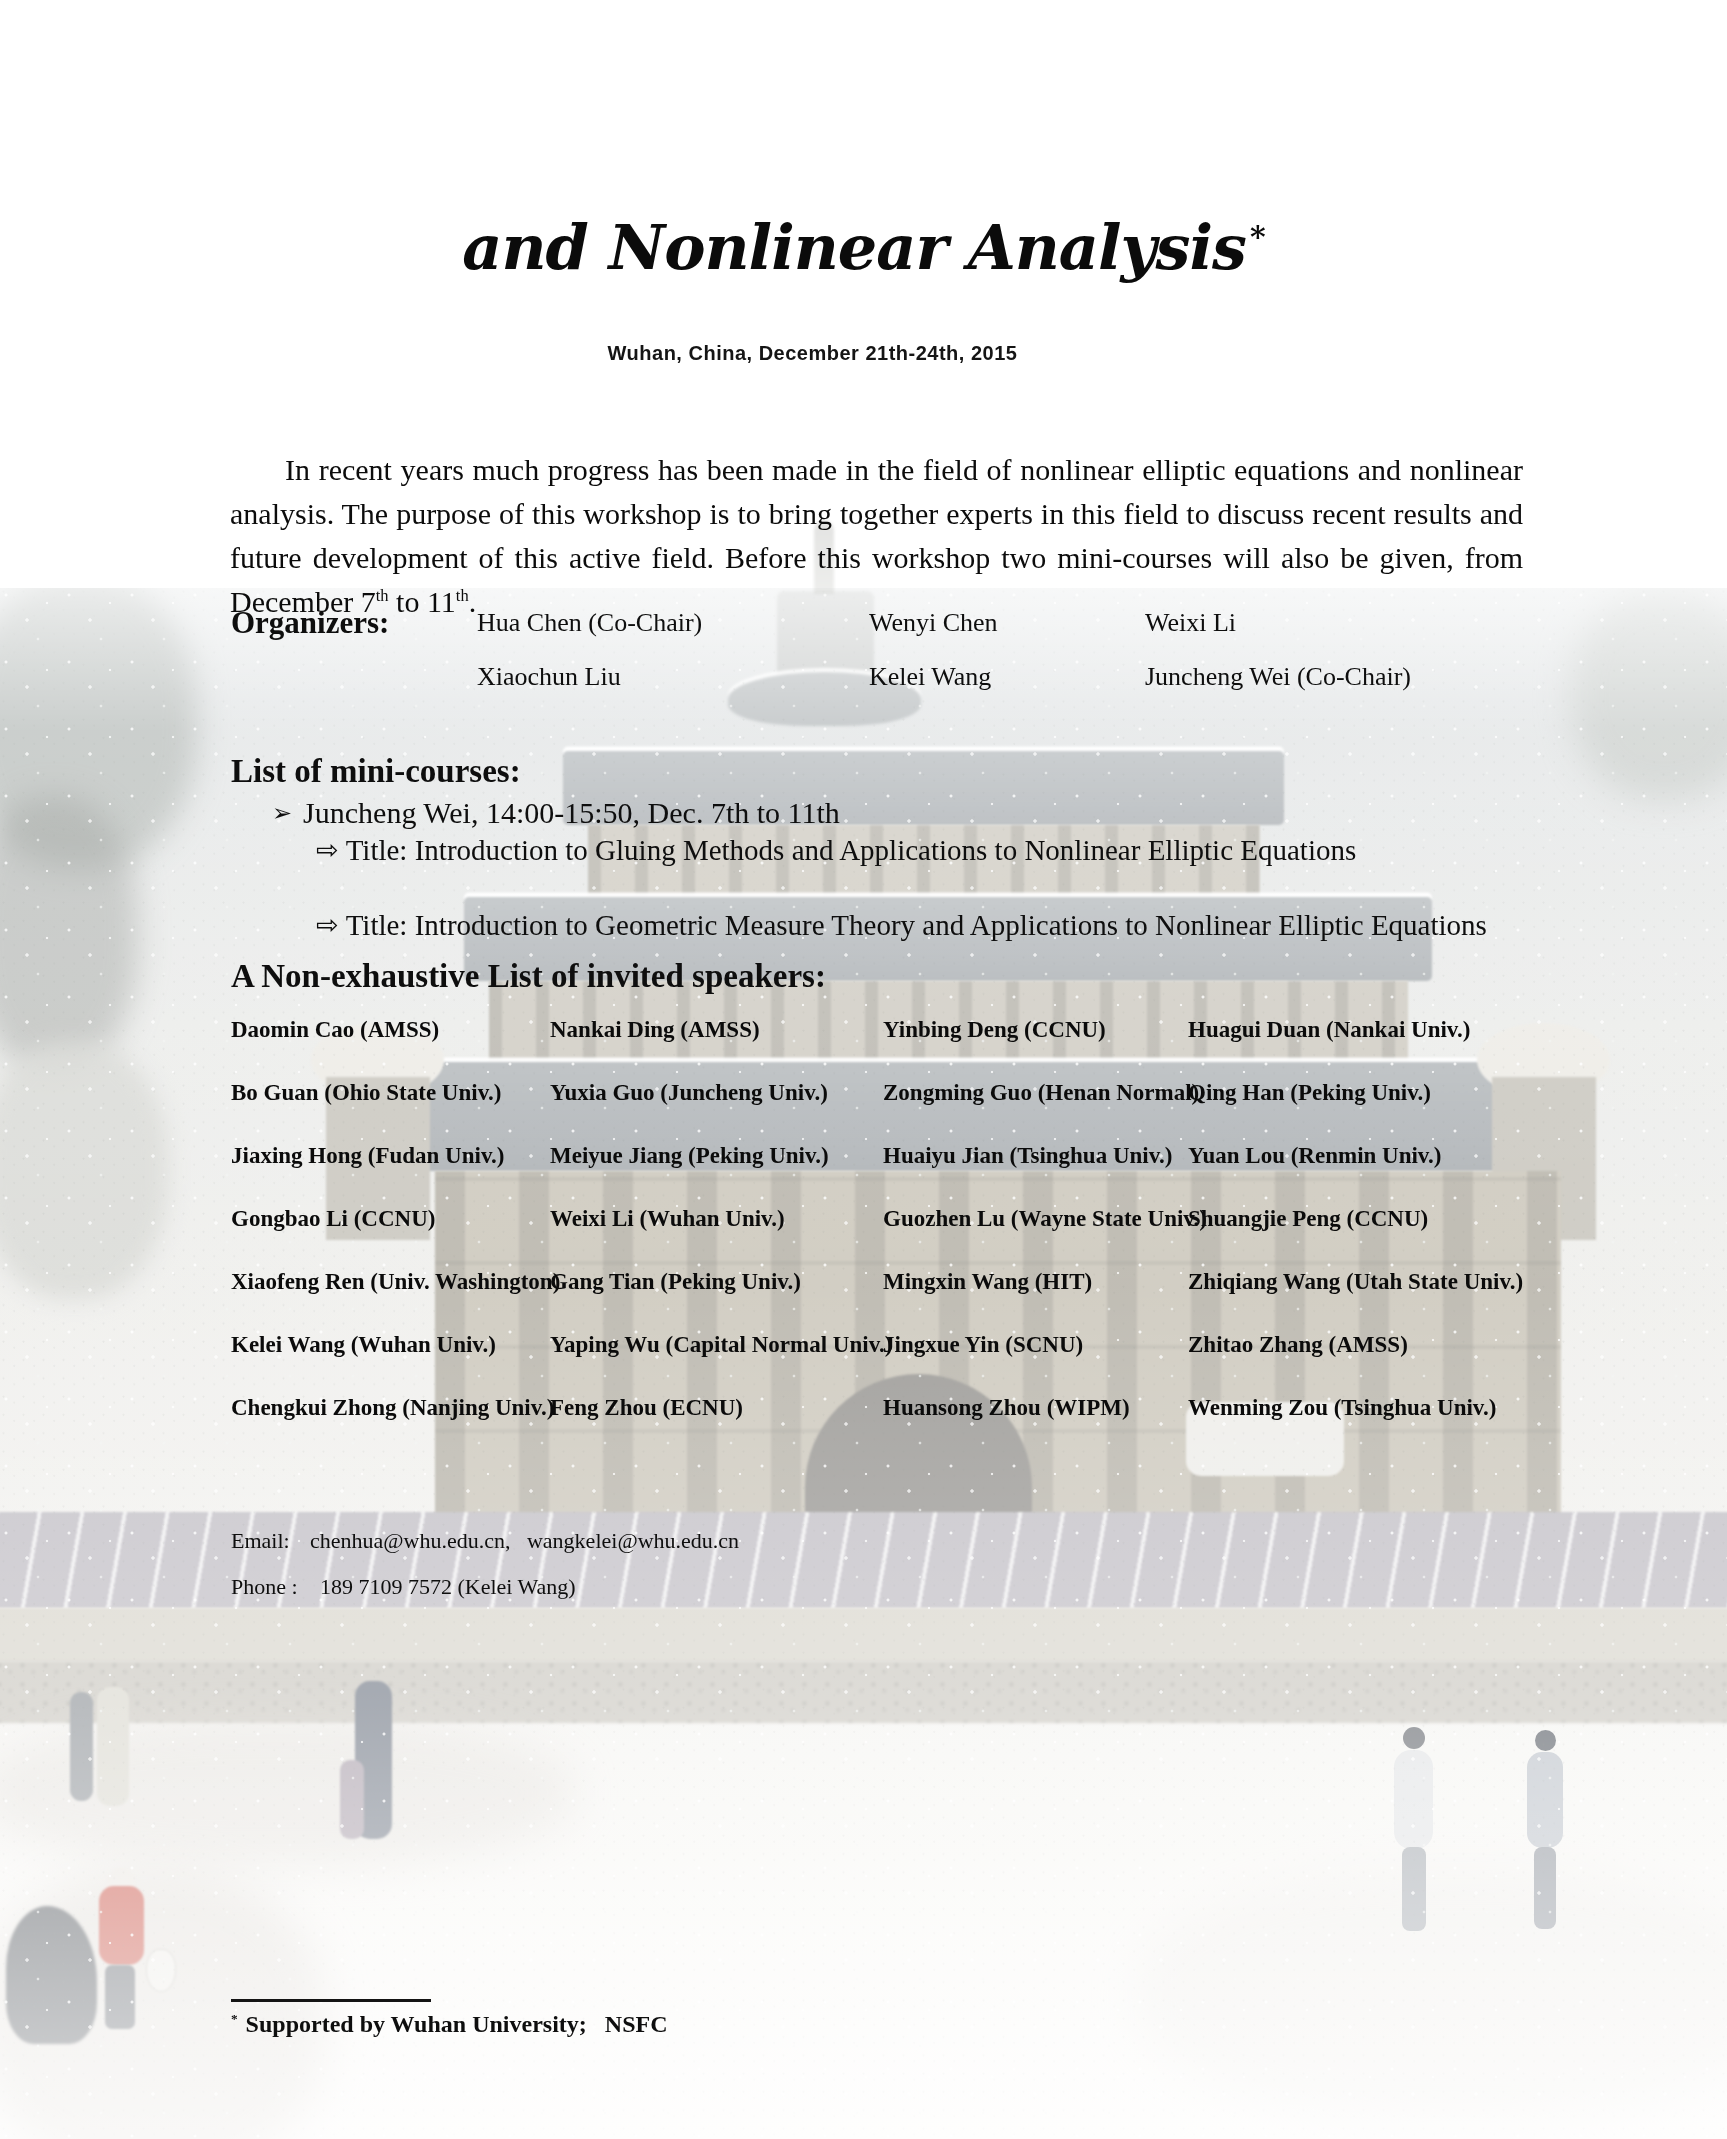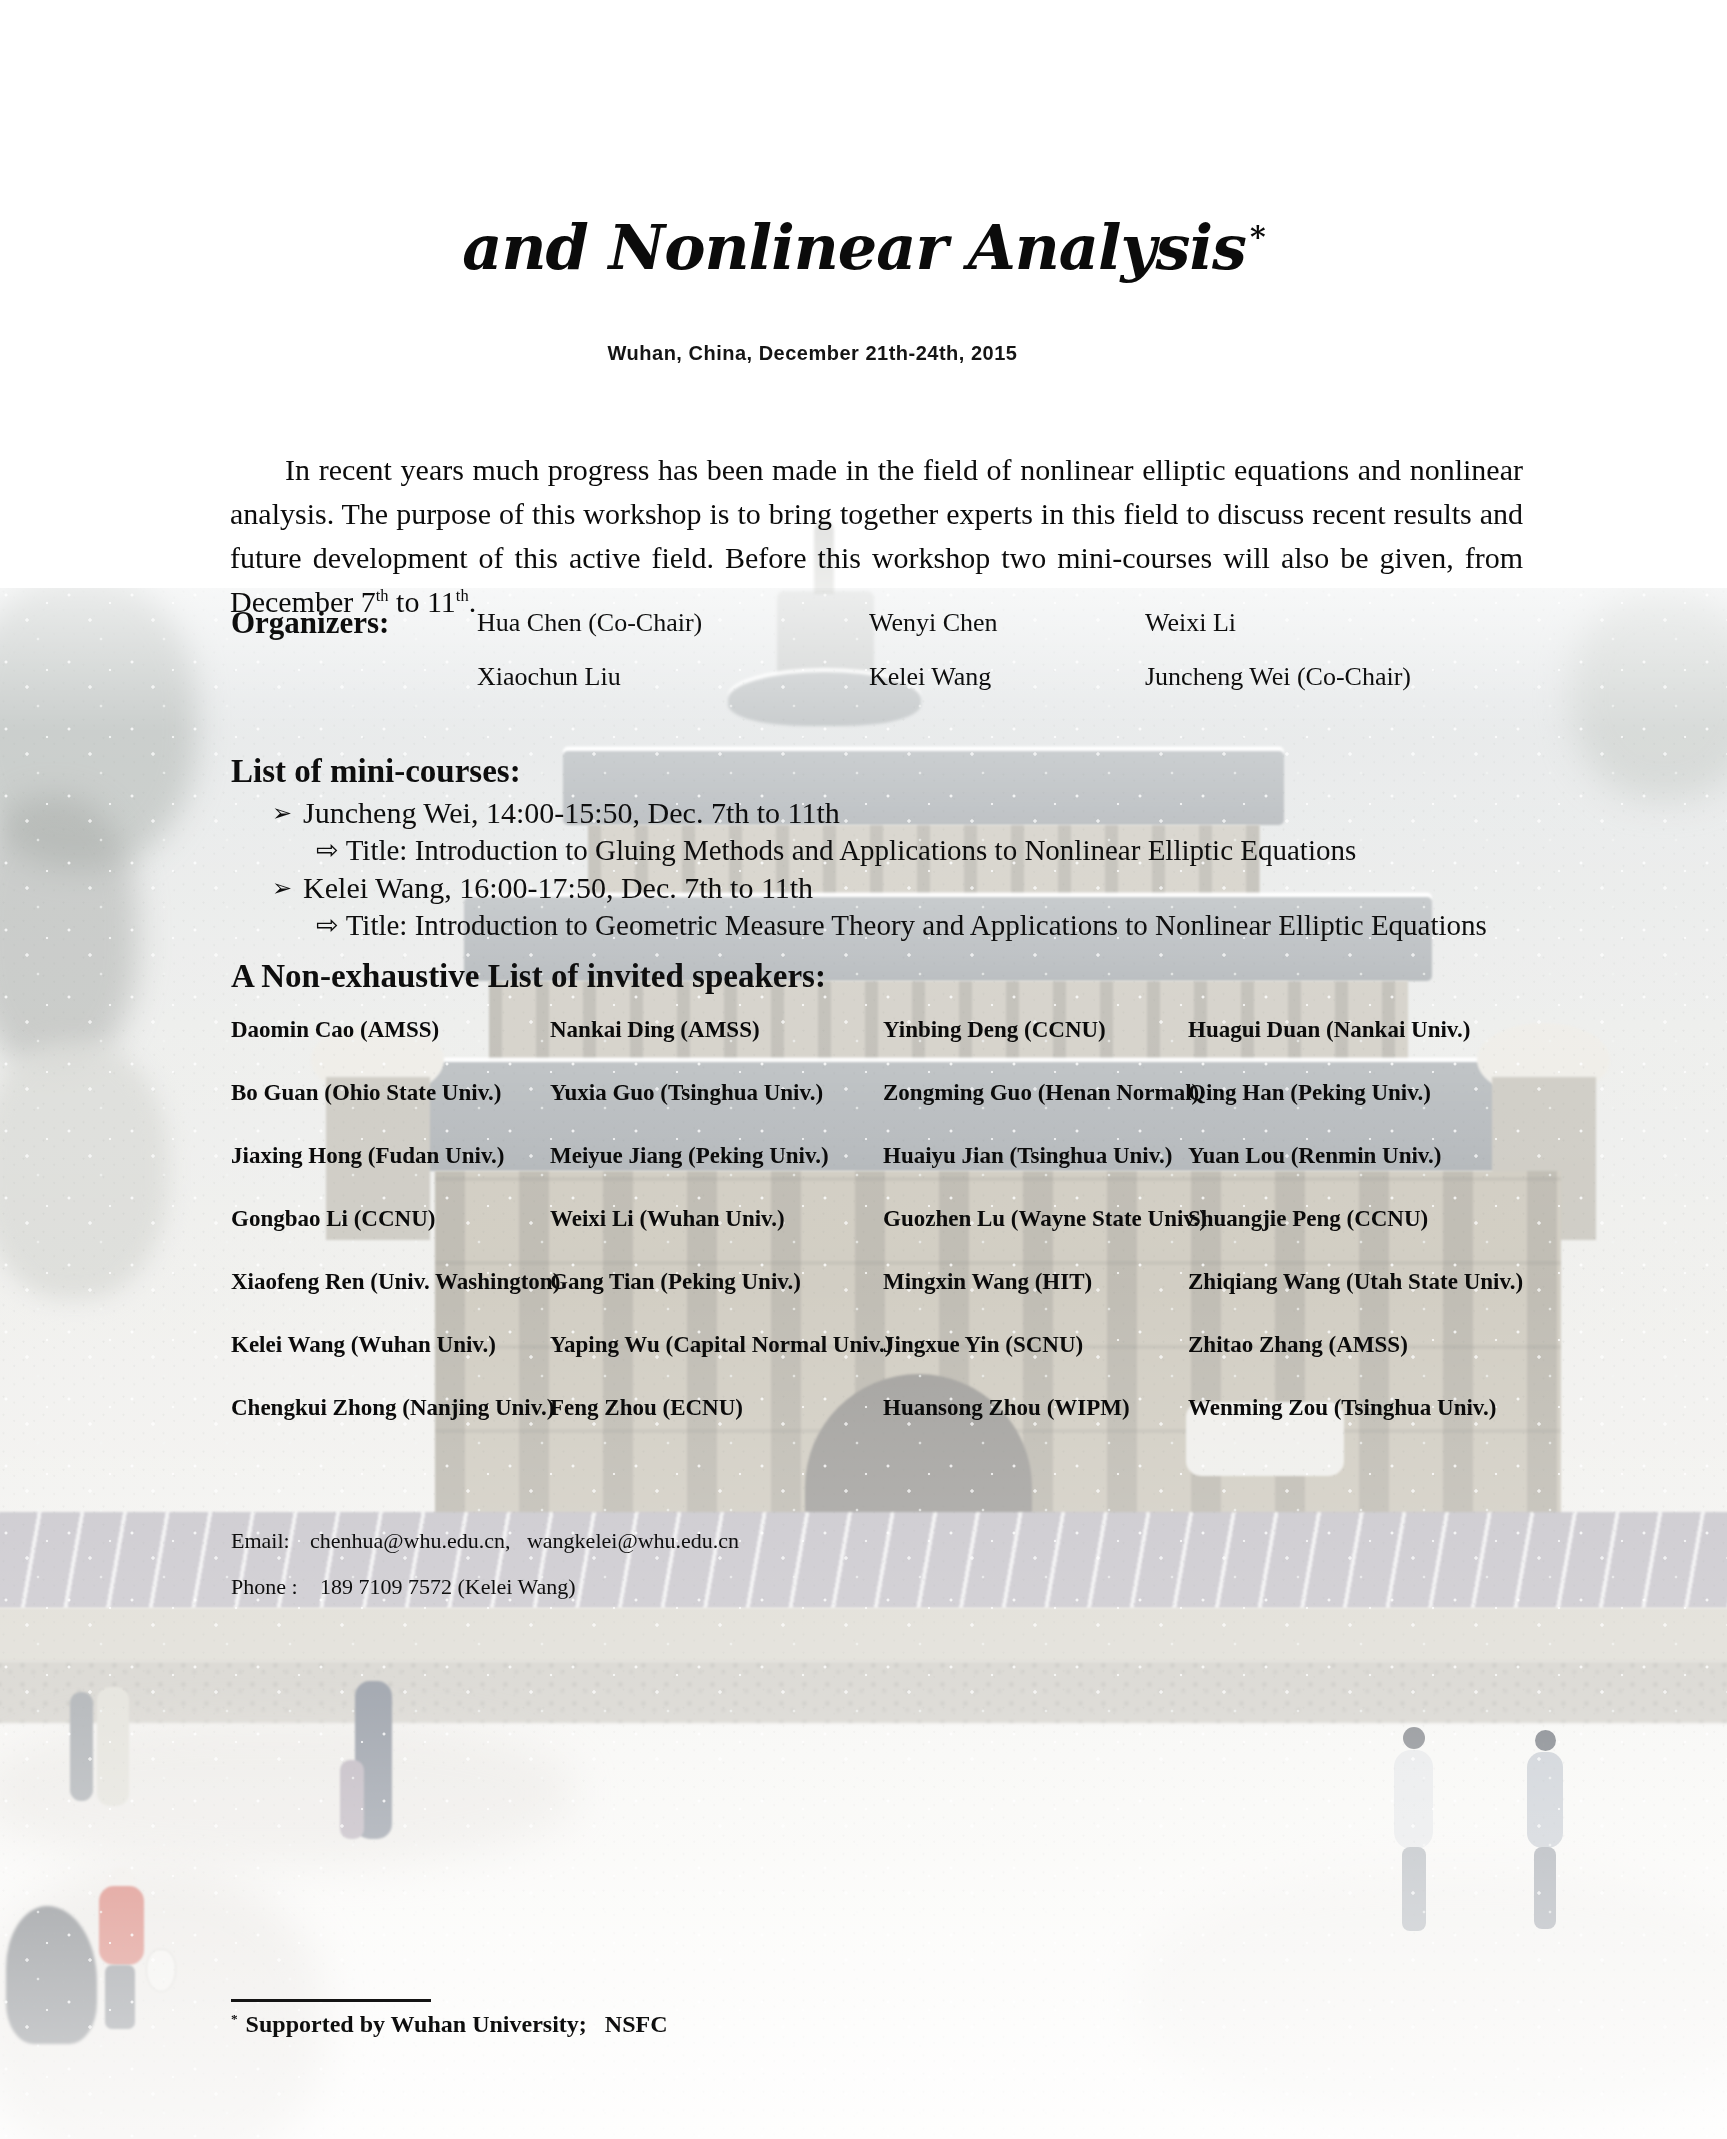--- a/index.html
+++ b/index.html
@@ -140,36 +140,33 @@
   <div class="abs org-name" style="left:869px;top:662px;">Kelei Wang</div>
   <div class="abs org-name" style="left:1145px;top:662px;">Juncheng Wei (Co-Chair)</div>
 
   <h2 class="abs h2" style="left:231px;top:753px;margin:0;">List of mini-courses:</h2>
   <div class="abs mini-item" style="left:272px;top:796px;">
     <span class="glyph bullet-glyph">➢</span><span>Juncheng Wei, 14:00-15:50, Dec. 7th to 11th</span>
   </div>
   <div class="abs mini-title" style="left:316px;top:834px;">
     <span class="glyph arrow-glyph">⇨</span><span>Title: Introduction to Gluing Methods and Applications to Nonlinear Elliptic Equations</span>
   </div>
-  <div class="abs mini-item" style="left:272px;top:871px;">
-    <span class="glyph bullet-glyph">➢</span><span>Kelei Wang, 16:00-17:50, Dec. 7th to 11th</span>
-  </div>
   <div class="abs mini-title" style="left:316px;top:909px;">
     <span class="glyph arrow-glyph">⇨</span><span>Title: Introduction to Geometric Measure Theory and Applications to Nonlinear Elliptic Equations</span>
   </div>
 
   <h2 class="abs h2" style="left:231px;top:958px;margin:0;">A Non-exhaustive List of invited speakers:</h2>
 
   <div class="spk" style="left:231px;top:1017px">Daomin Cao (AMSS)</div>
   <div class="spk" style="left:550px;top:1017px">Nankai Ding (AMSS)</div>
   <div class="spk" style="left:883px;top:1017px">Yinbing Deng (CCNU)</div>
   <div class="spk" style="left:1188px;top:1017px">Huagui Duan (Nankai Univ.)</div>
 
   <div class="spk" style="left:231px;top:1080px">Bo Guan (Ohio State Univ.)</div>
-  <div class="spk" style="left:550px;top:1080px">Yuxia Guo (Tsinghua Univ.)</div>
+  <div class="spk" style="left:550px;top:1080px">Yuxia Guo (Juncheng Univ.)</div>
   <div class="spk" style="left:883px;top:1080px">Zongming Guo (Henan Normal)</div>
   <div class="spk" style="left:1188px;top:1080px">Qing Han (Peking Univ.)</div>
 
   <div class="spk" style="left:231px;top:1143px">Jiaxing Hong (Fudan Univ.)</div>
   <div class="spk" style="left:550px;top:1143px">Meiyue Jiang (Peking Univ.)</div>
   <div class="spk" style="left:883px;top:1143px">Huaiyu Jian (Tsinghua Univ.)</div>
   <div class="spk" style="left:1188px;top:1143px">Yuan Lou (Renmin Univ.)</div>
 
   <div class="spk" style="left:231px;top:1206px">Gongbao Li (CCNU)</div>
   <div class="spk" style="left:550px;top:1206px">Weixi Li (Wuhan Univ.)</div>

